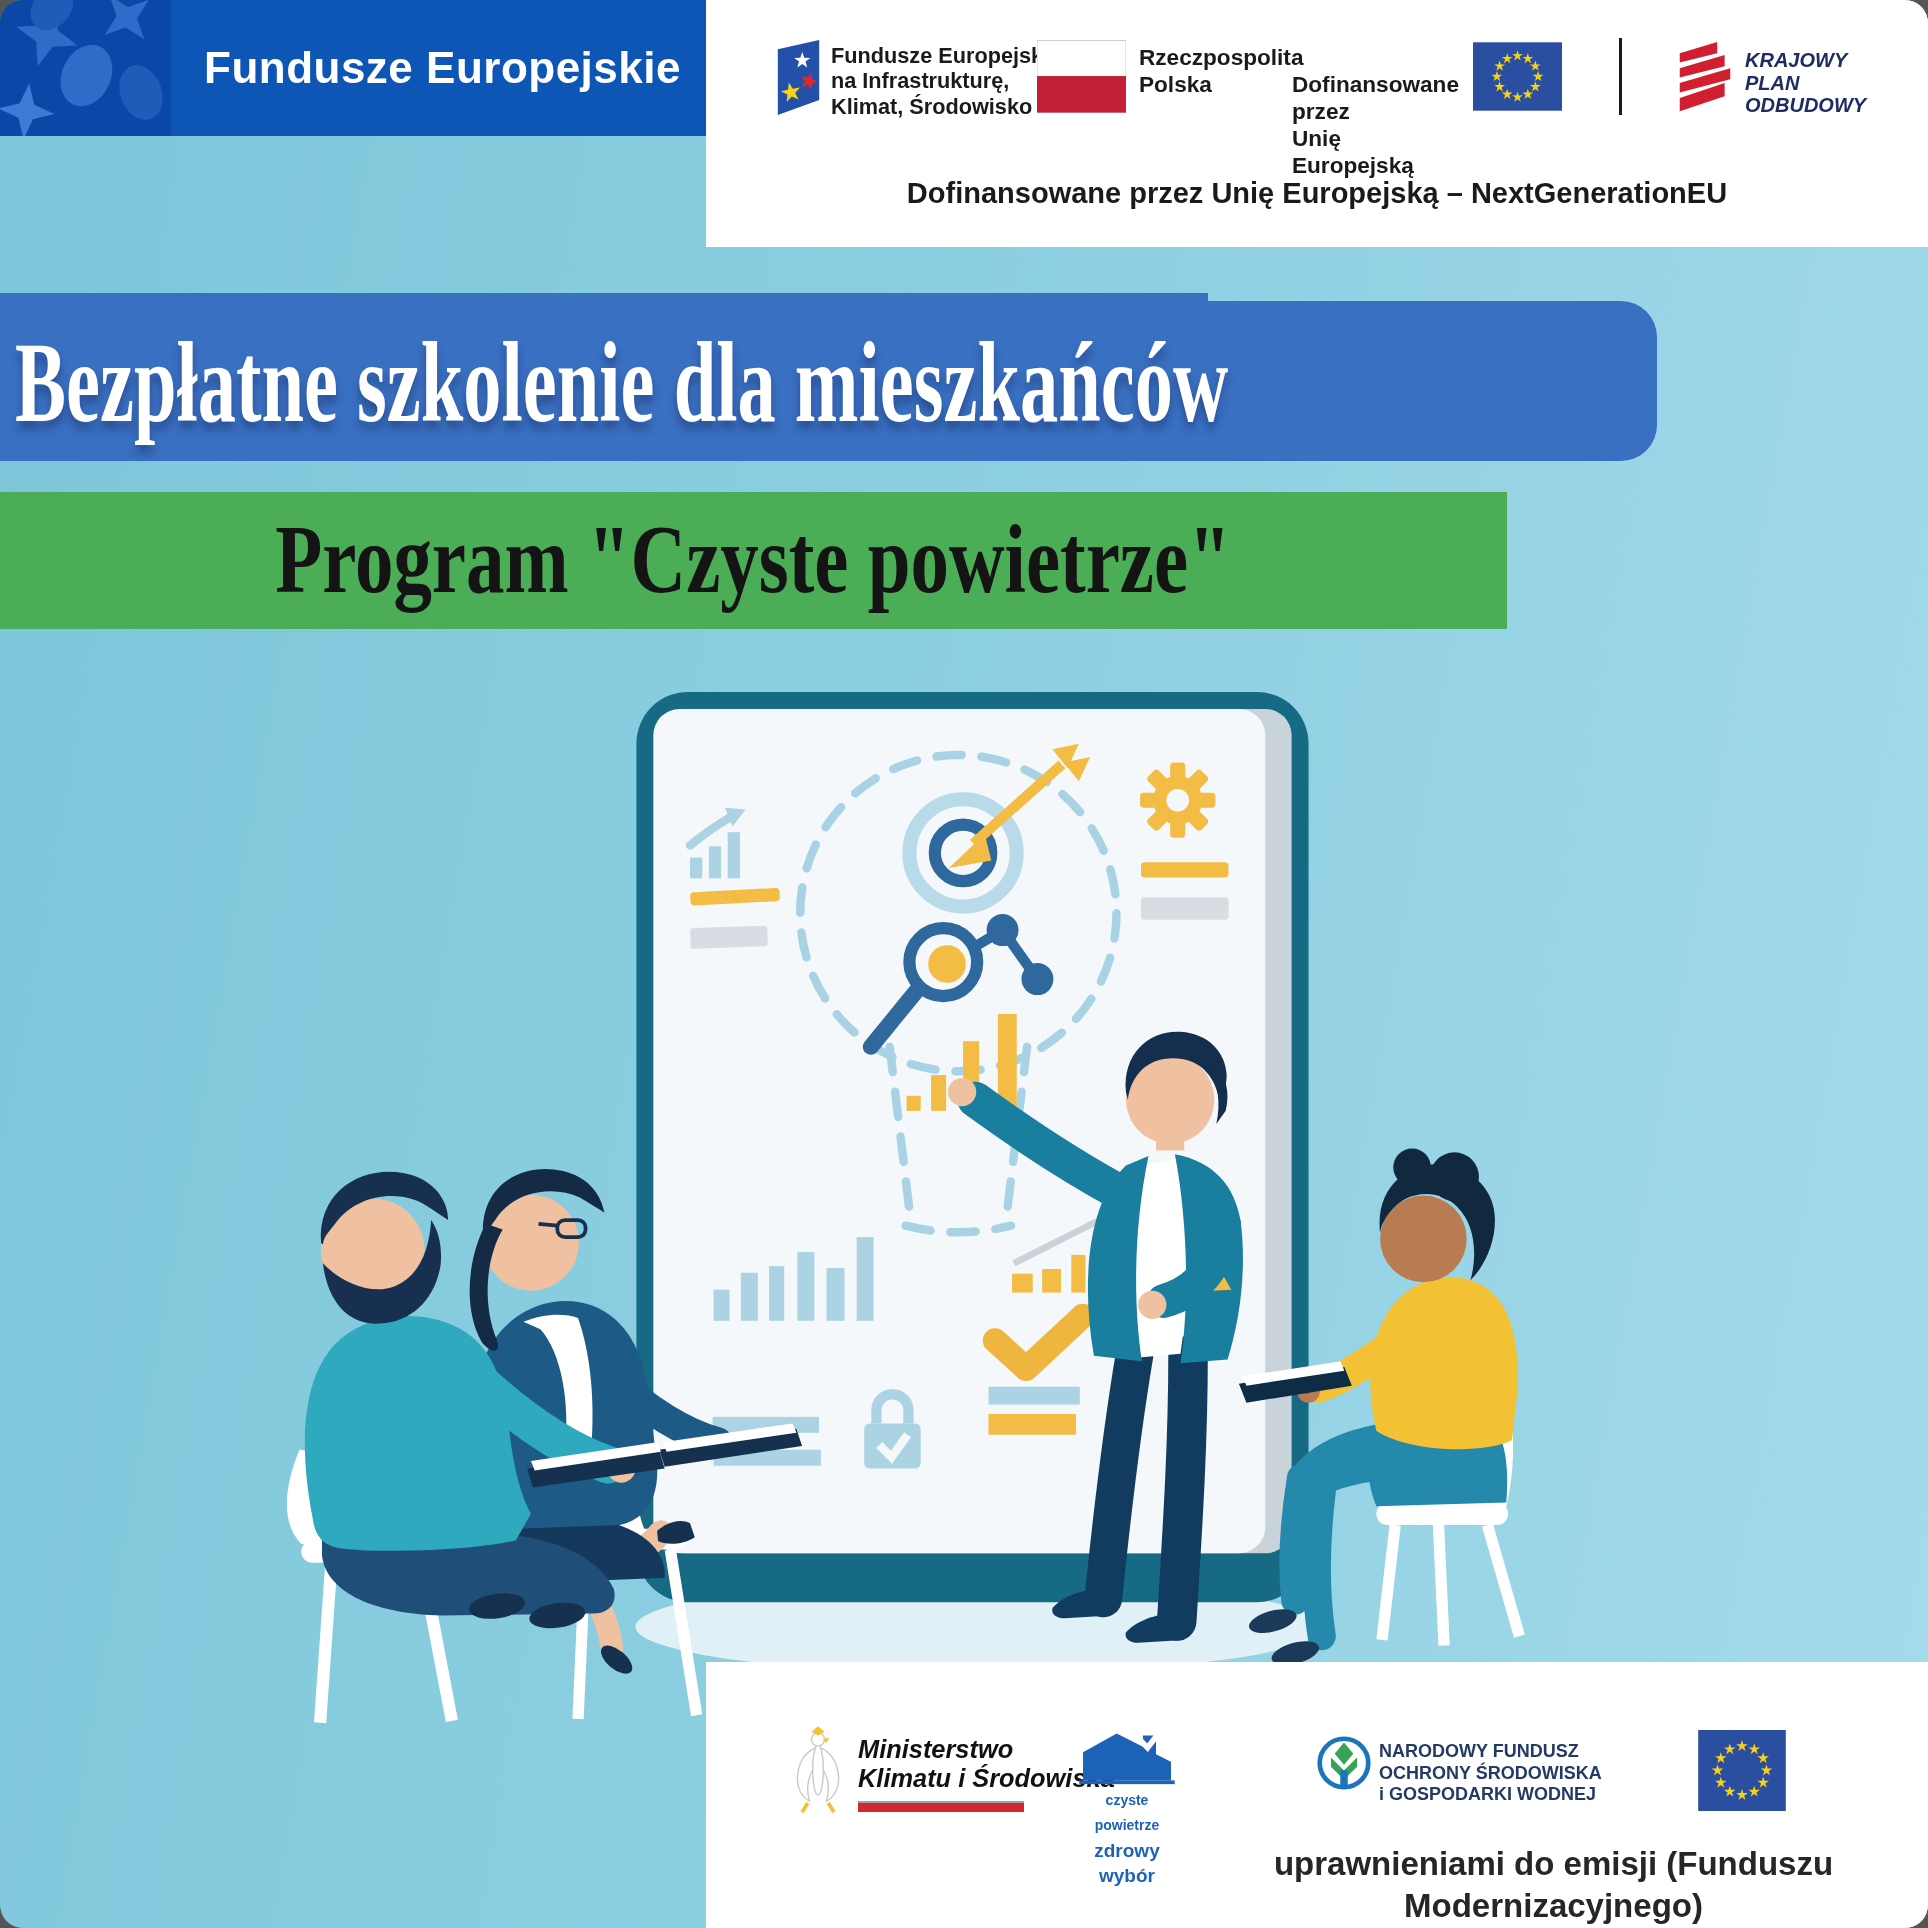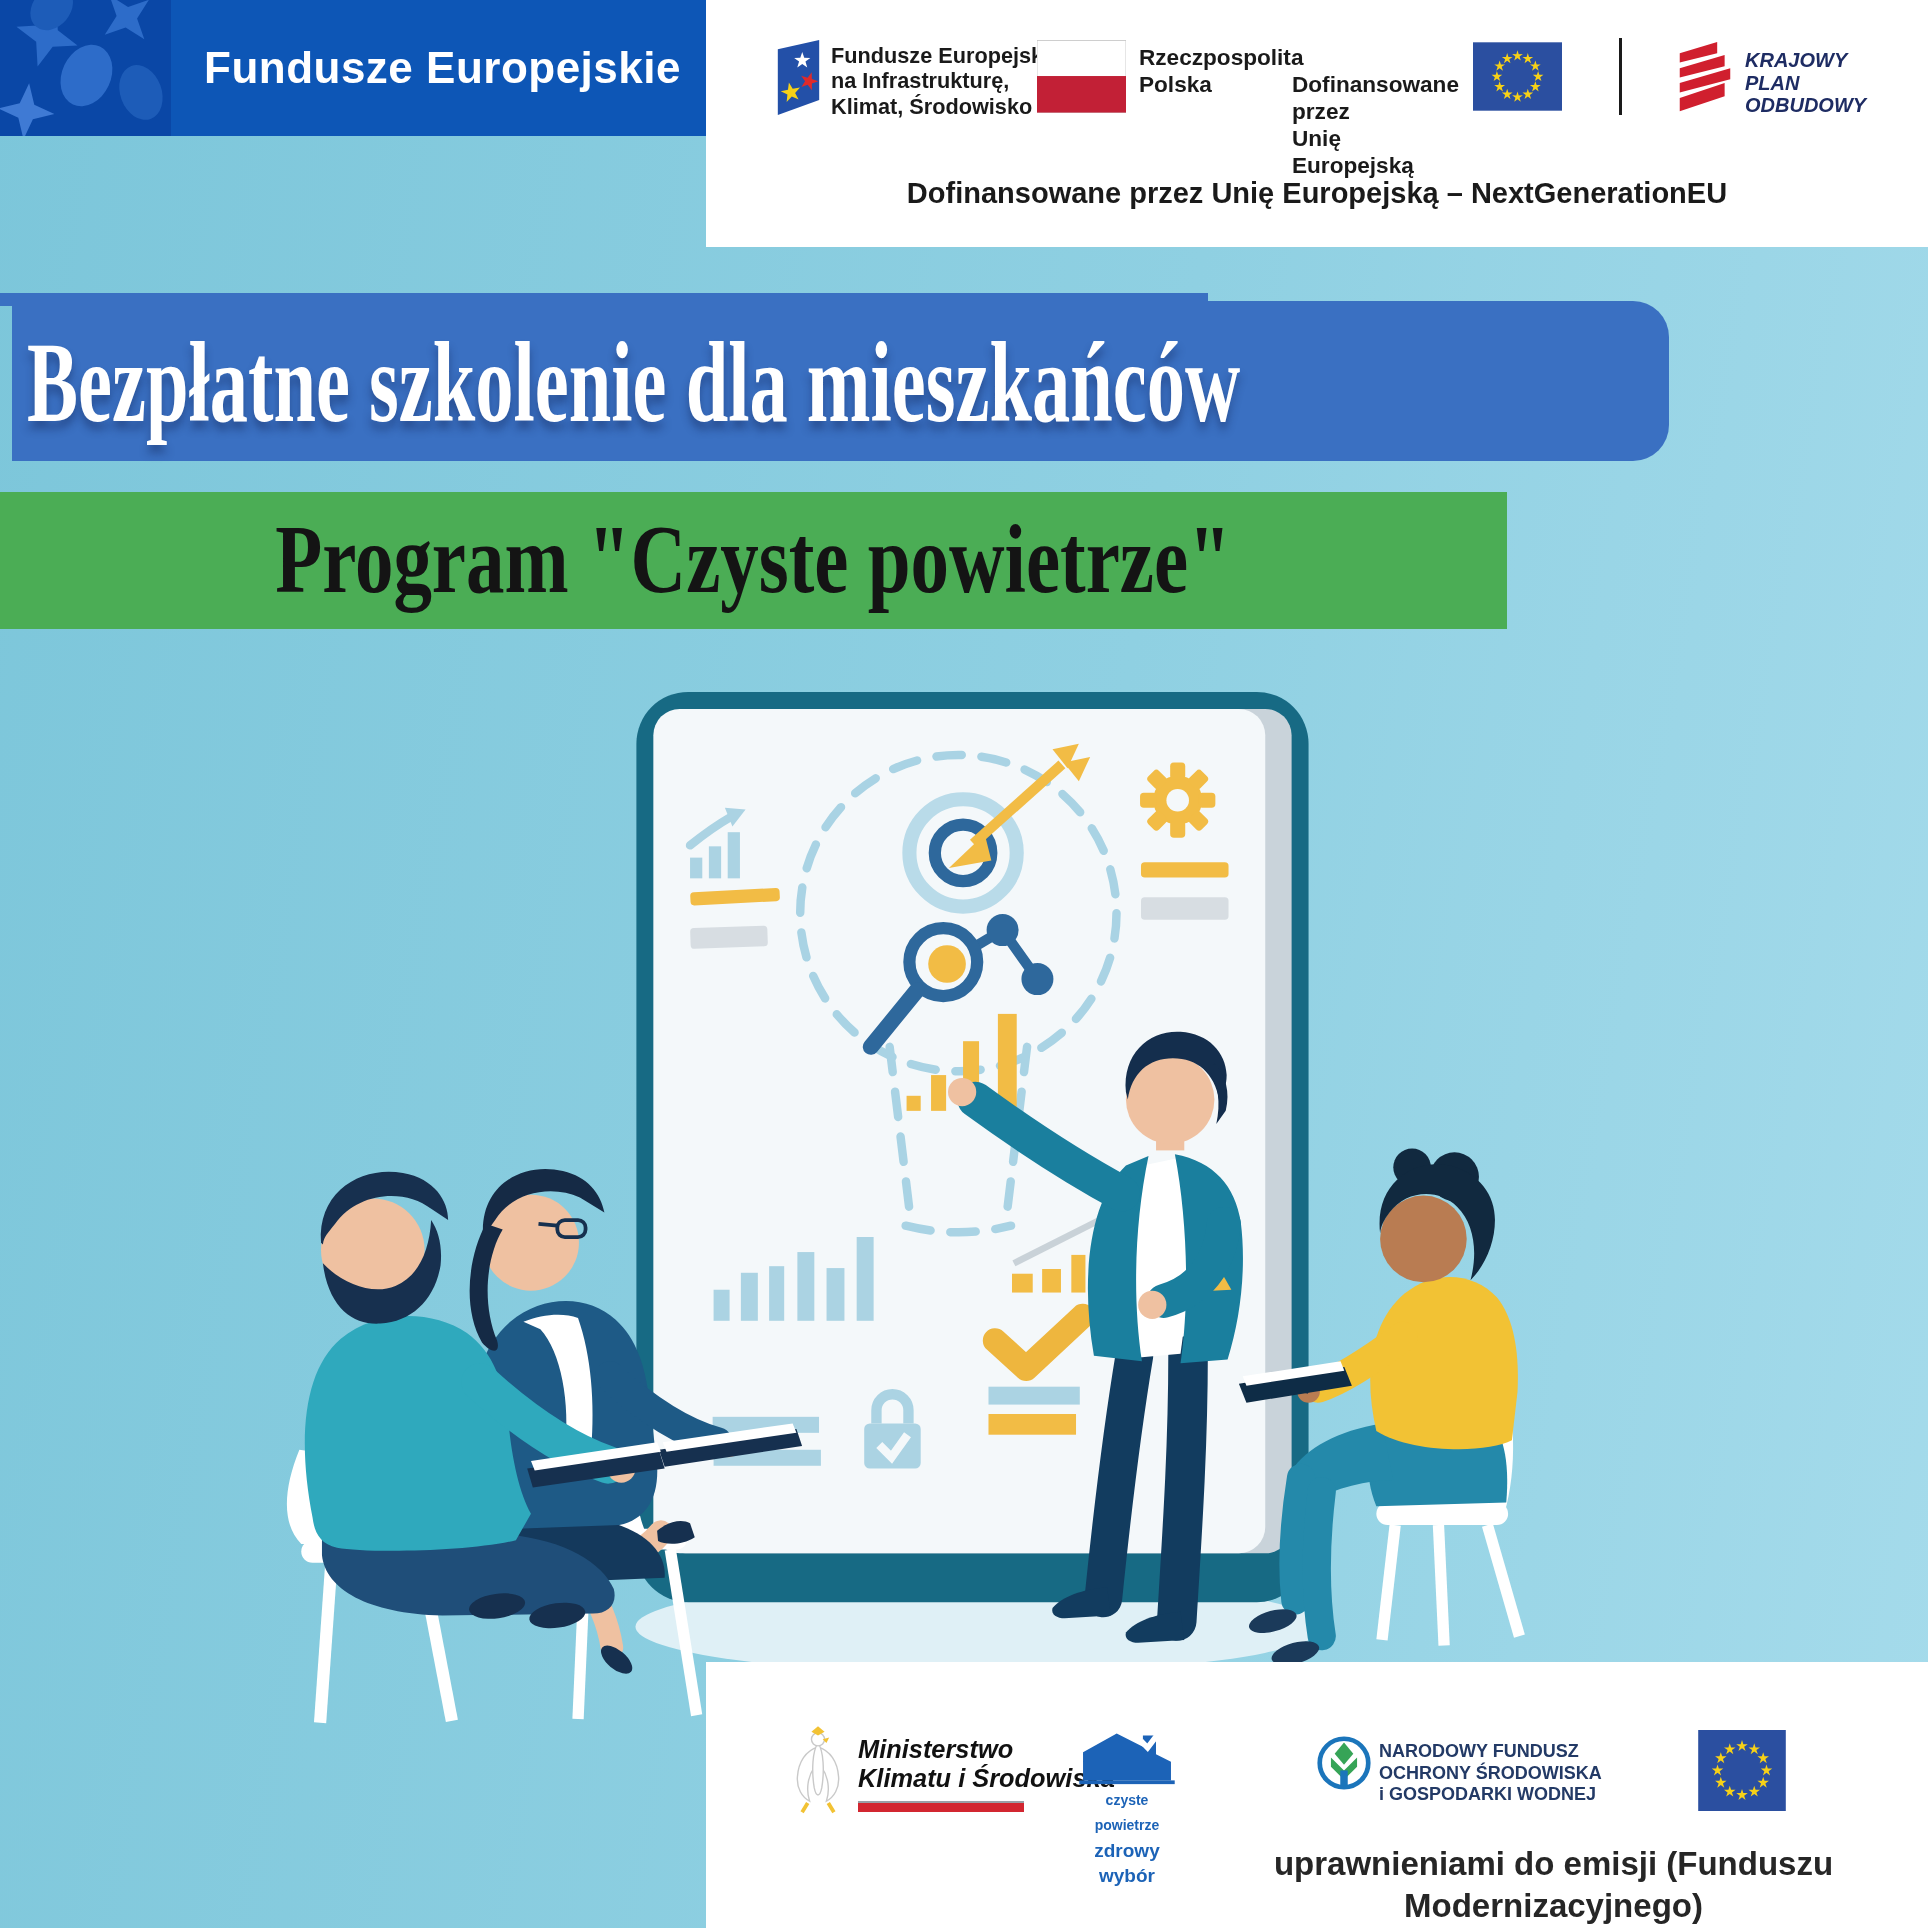--- a/index.html
+++ b/index.html
@@ -1,38 +1,39 @@
 <!DOCTYPE html>
 <html style="--band_blue: #0d56b6; --block_blue: #0a47a6; --block_star: #2d6cc9; --banner_blue: #3a70c2; --banner_green: #4bad55; --bg_left: #7cc6da; --bg_right: #a5dbeb; --text_dark: #1a1a1a; --eu_flag_blue: #2b4fa0; --eu_star_yellow: #f7d117; --poland_red: #c22036; --kpo_red: #d01f2e; --kpo_navy: #1e2c63; --board_teal: #176a84; --board_bg: #f4f8fa; --board_edge: #c9d3da; --icon_yellow: #f2bc45; --icon_blue: #2e689c; --icon_lightblue: #abd3e3; --icon_gray: #d7dde2; --czyste_blue: #1c63b7; --nfos_green: #36a457; --nfos_blue: #1b75bb; --ministry_red: #d22630; --skin: #efc1a1; --skin_dark: #b97c52; --hair_navy: #17304f; --man_shirt: #2fa9bd; --man_pants: #1f4e79; --cardigan_blue: #1e5a86; --skirt_navy: #14395c; --jacket_teal: #1a7f9e; --pants_navy: #123c5f; --blouse_yellow: #f2c234; --pants_teal: #2489aa; --floor_shadow: #dff0f6;font-size:15px"><head>
 <meta charset="utf-8">
 <style>
   html,body{margin:0;padding:0;background:#555;}
   .poster{
     position:relative;width:1928px;height:1928px;overflow:hidden;
     font-family:"Liberation Sans",sans-serif;
     background:linear-gradient(100deg,var(--bg_left,#7cc6da) 0%,#8fd0e2 55%,var(--bg_right,#a5dbeb) 100%);
+    border-radius:23px;
   }
   .abs{position:absolute;}
   
   .band{left:0;top:0;width:706px;height:136px;background:var(--band_blue,#0d56b6);z-index:3;}
   .band-title{left:179px;top:0;width:527px;height:136px;display:flex;align-items:center;justify-content:center;
     color:#fff;font-size:44px;font-weight:bold;letter-spacing:0.5px;}
   .starblock{left:0;top:0;width:171px;height:136px;background:var(--block_blue,#0a47a6);overflow:hidden;}
   .logobox{left:706px;top:0;width:1222px;height:247px;background:#fff;z-index:3;}
   .logotext{color:var(--text_dark,#1a1a1a);font-weight:bold;}
   .fe-text{left:125px;top:43px;font-size:21.7px;line-height:25.4px;}
   .pl-text{left:433px;top:44px;font-size:22.6px;line-height:27px;}
   .eu-text{left:586px;top:71px;width:168px;font-size:22.6px;line-height:27px;}
   .kpo-text{left:1039px;top:49px;font-size:20px;line-height:22.6px;color:var(--kpo_navy,#1e2c63);font-style:italic;}
   .divider{left:913px;top:38px;width:2.8px;height:77px;background:#1a1a1a;}
   .caption{left:0;top:177px;width:1222px;text-align:center;font-size:29px;font-weight:600;color:var(--text_dark,#1a1a1a);}
   
   .title-sliver{left:0;top:293px;width:1208px;height:13px;background:var(--banner_blue,#3a70c2);z-index:2;}
   .title-banner{left:0;top:301px;width:1657px;height:160px;background:var(--banner_blue,#3a70c2);
-    border-radius:0 36px 36px 0;display:flex;align-items:center;z-index:2;padding-left:15px;box-sizing:border-box;margin-left:12px;}
+    border-radius:0 36px 36px 0;display:flex;align-items:center;z-index:2;padding-left:15px;box-sizing:border-box;}
   .title-banner span{display:inline-block;font-family:"Liberation Serif",serif;font-weight:700;font-size:90px;color:#fff;
     transform:scale(.85,1.28);transform-origin:left center;white-space:nowrap;
     text-shadow:0 6.6px 8.5px rgba(20,40,90,.45);}
   .green-banner{left:0;top:492px;width:1507px;height:137px;background:var(--banner_green,#4bad55);
     display:flex;align-items:center;justify-content:center;z-index:2;}
   .green-banner span{display:inline-block;font-family:"Liberation Serif",serif;font-weight:700;font-size:81px;color:#141414;
     transform:scale(.95,1.2);white-space:nowrap;}
   
   .footerbox{left:706px;top:1662px;width:1222px;height:266px;background:#fff;z-index:3;}
   .min-text{left:152px;top:73px;font-size:25.4px;line-height:29px;color:#111;font-weight:bold;font-style:italic;}

